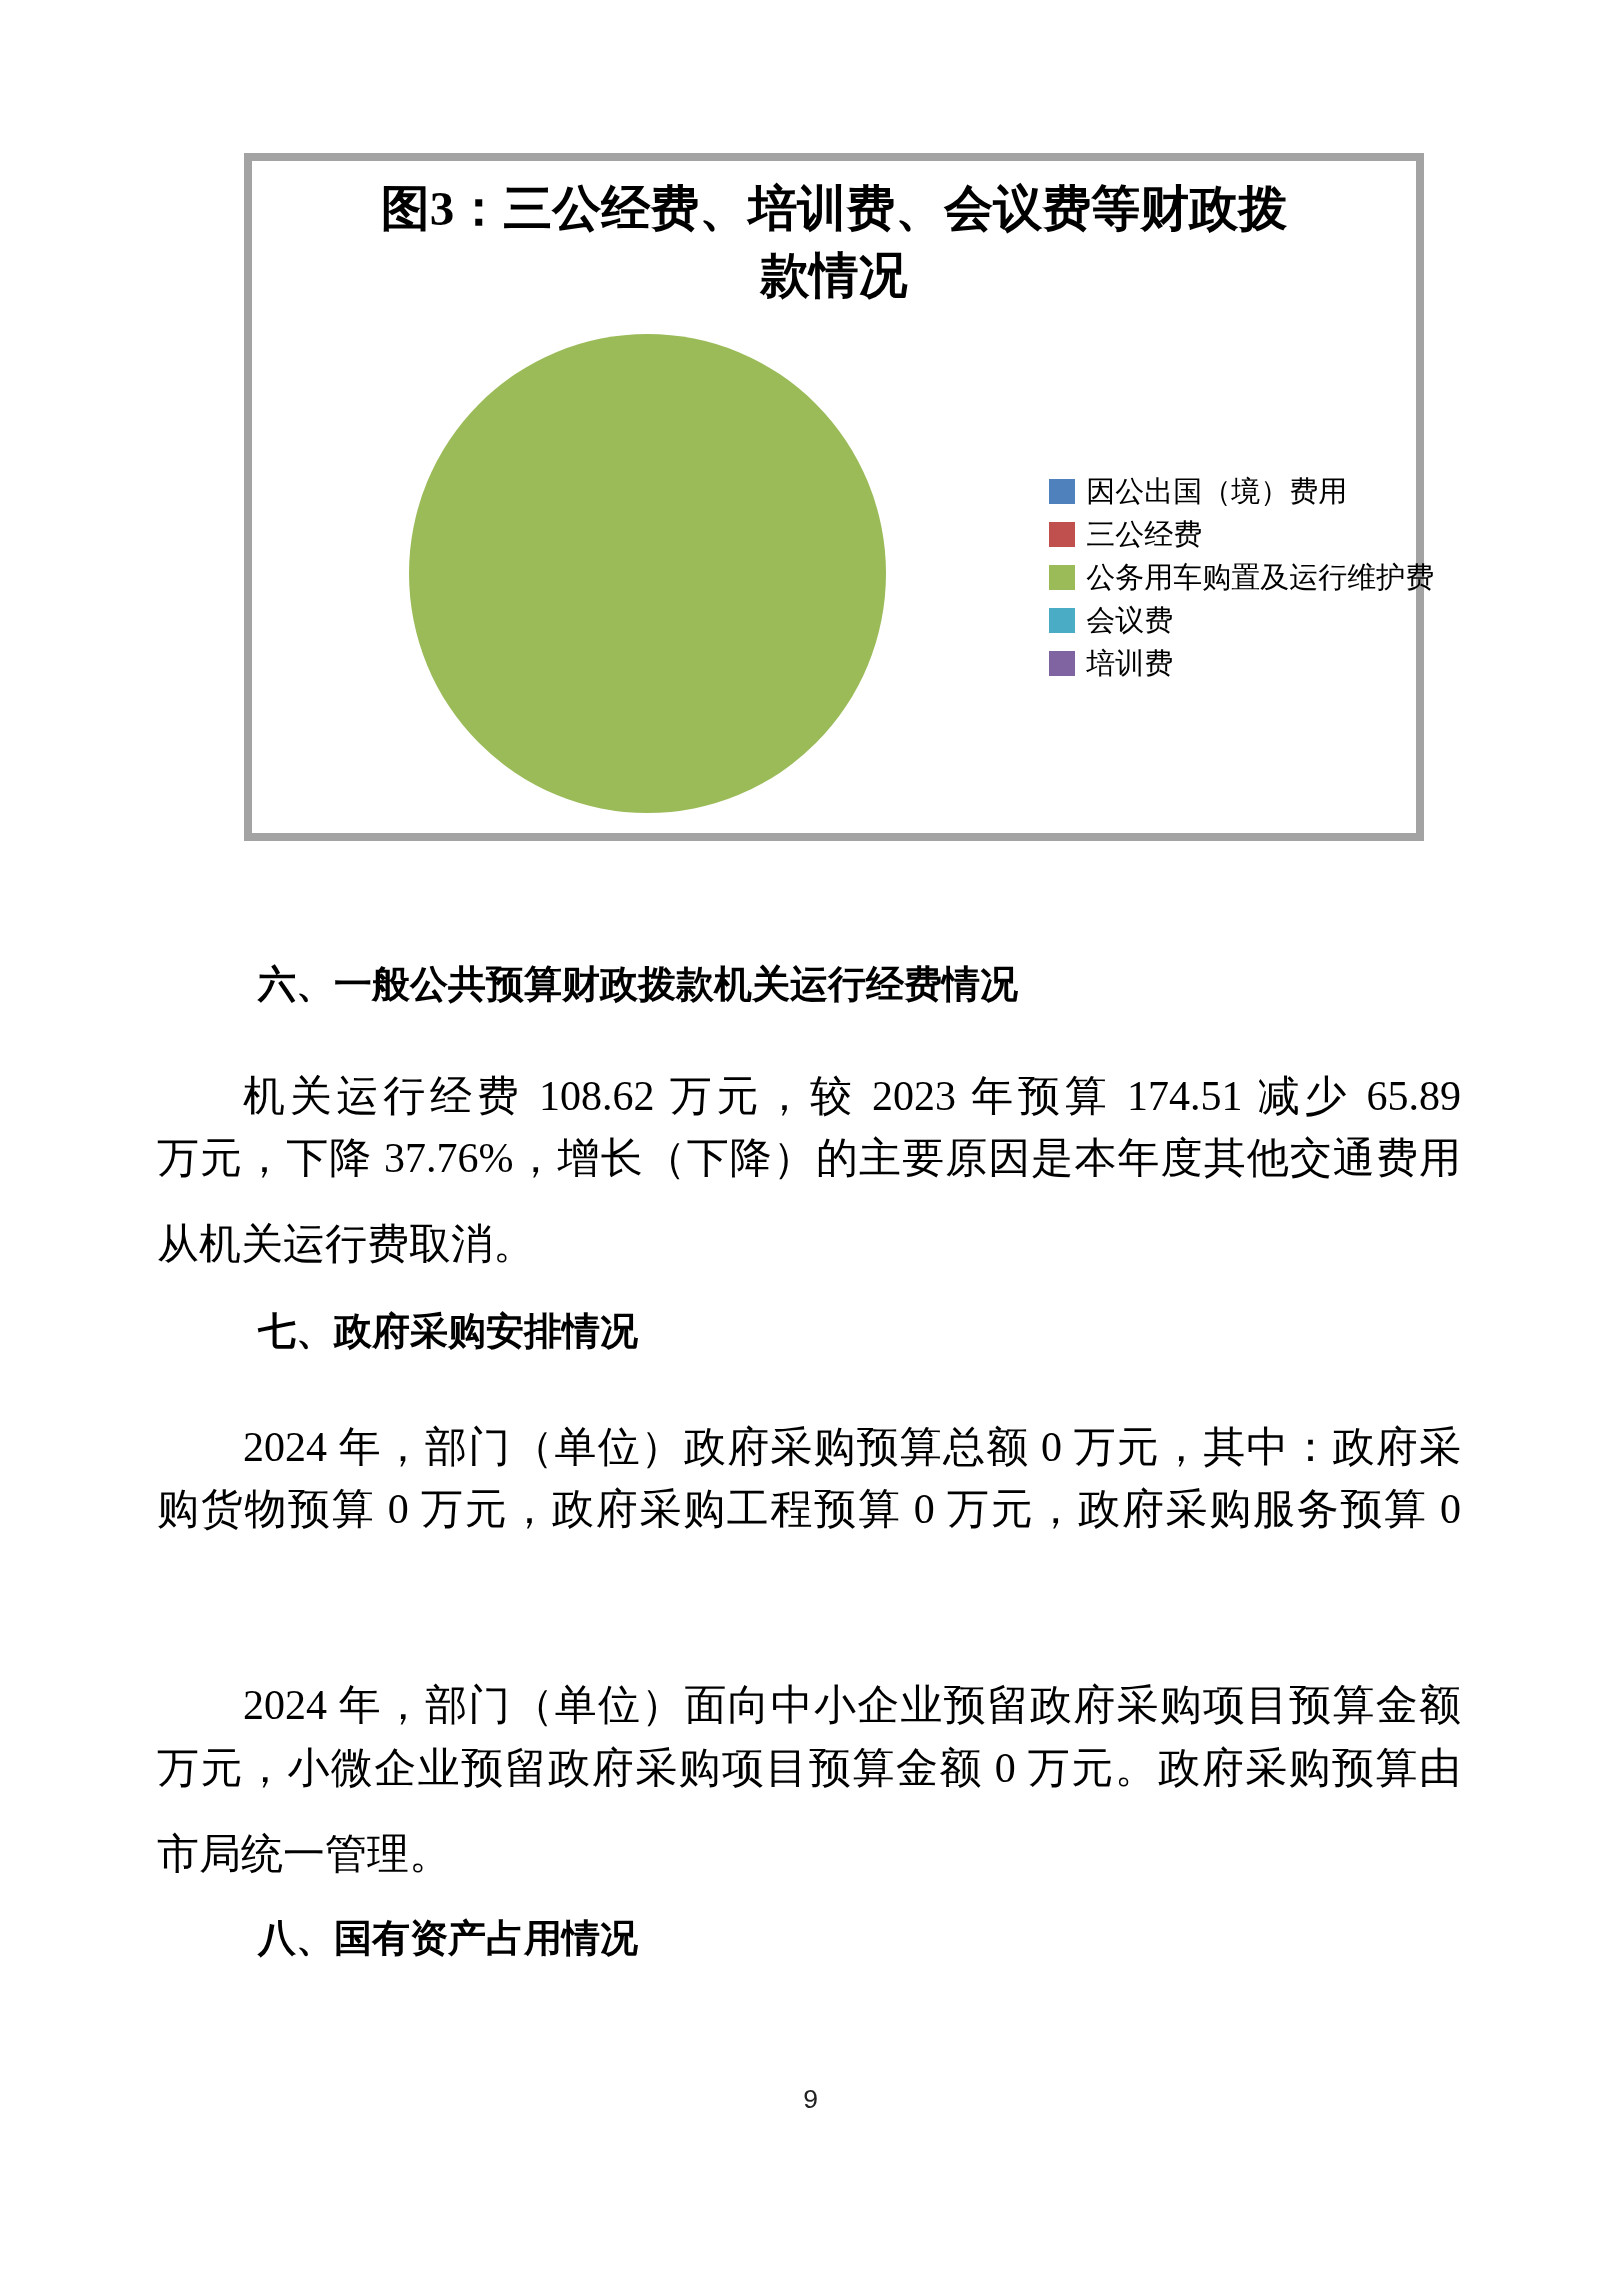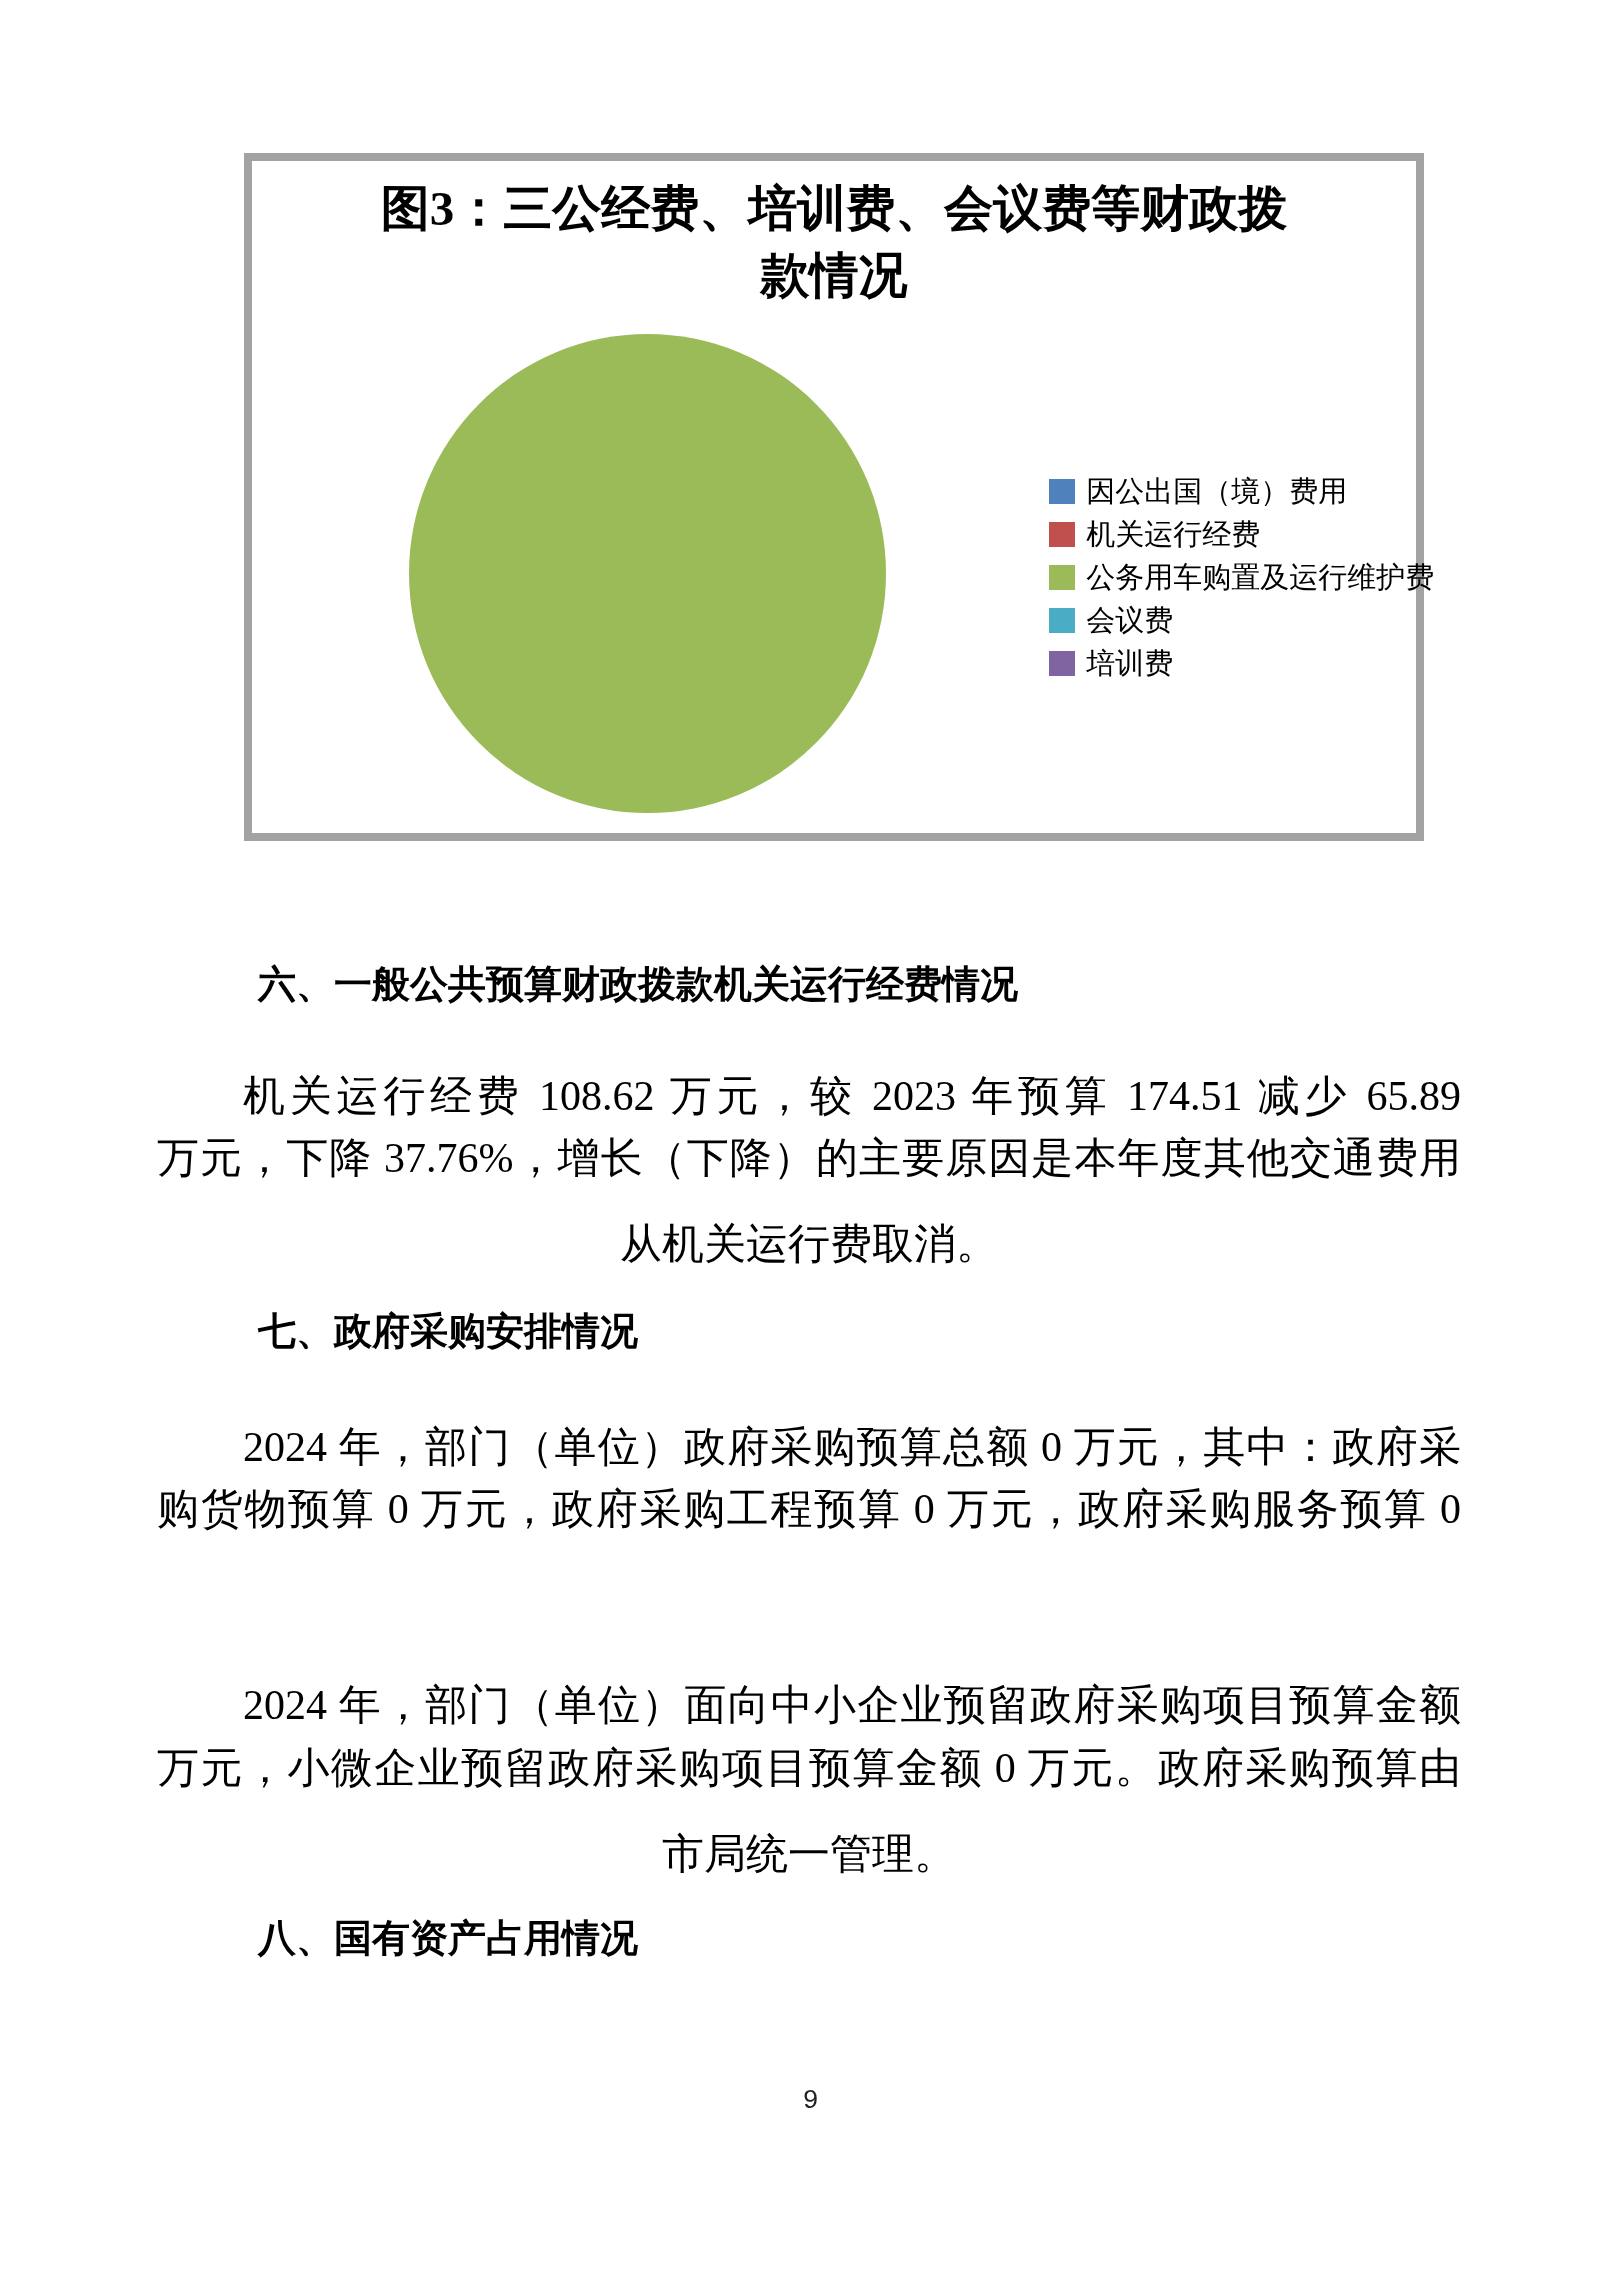--- a/index.html
+++ b/index.html
@@ -30,21 +30,21 @@
   .legend-label { font-size:29px; white-space:nowrap; }
 
   
   .heading {
     position:absolute; left:258px; white-space:nowrap;
     font-family:"Liberation Sans","DejaVu Sans",sans-serif;
     font-weight:bold; font-size:38px; line-height:51px;
   }
   .bodyline {
     position:absolute; left:157px; width:1304px;
-    font-size:42px; line-height:55px; box-sizing:border-box;text-align:center;
+    font-size:42px; line-height:55px; box-sizing:border-box;
   }
   .bodyline.indent { padding-left:86px;margin-top:24px; }
   .bodyline.fill { text-align:justify; text-align-last:justify; }
 
   .pagenum {
     position:absolute; top:2084px; left:0; width:100%; text-align:center;
     font-family:"Liberation Sans","DejaVu Sans",sans-serif;
     font-size:26.5px; color:#222;
   }
 
@@ -74,21 +74,21 @@
 
     <div class="pie" style="background-color: rgb(155, 187, 89);"></div>
 
     <div class="legend">
       <div class="legend-row">
         <span class="swatch" style="background-color: rgb(79, 129, 189);"></span>
         <span class="legend-label">因公出国（境）费用</span>
       </div>
       <div class="legend-row">
         <span class="swatch" style="background-color: rgb(192, 80, 77);"></span>
-        <span class="legend-label">机关运行经费</span>
+        <span class="legend-label">三公经费</span>
       </div>
       <div class="legend-row">
         <span class="swatch" style="background-color: rgb(155, 187, 89);"></span>
         <span class="legend-label">公务用车购置及运行维护费</span>
       </div>
       <div class="legend-row">
         <span class="swatch" style="background-color: rgb(75, 172, 198);"></span>
         <span class="legend-label">会议费</span>
       </div>
       <div class="legend-row">

